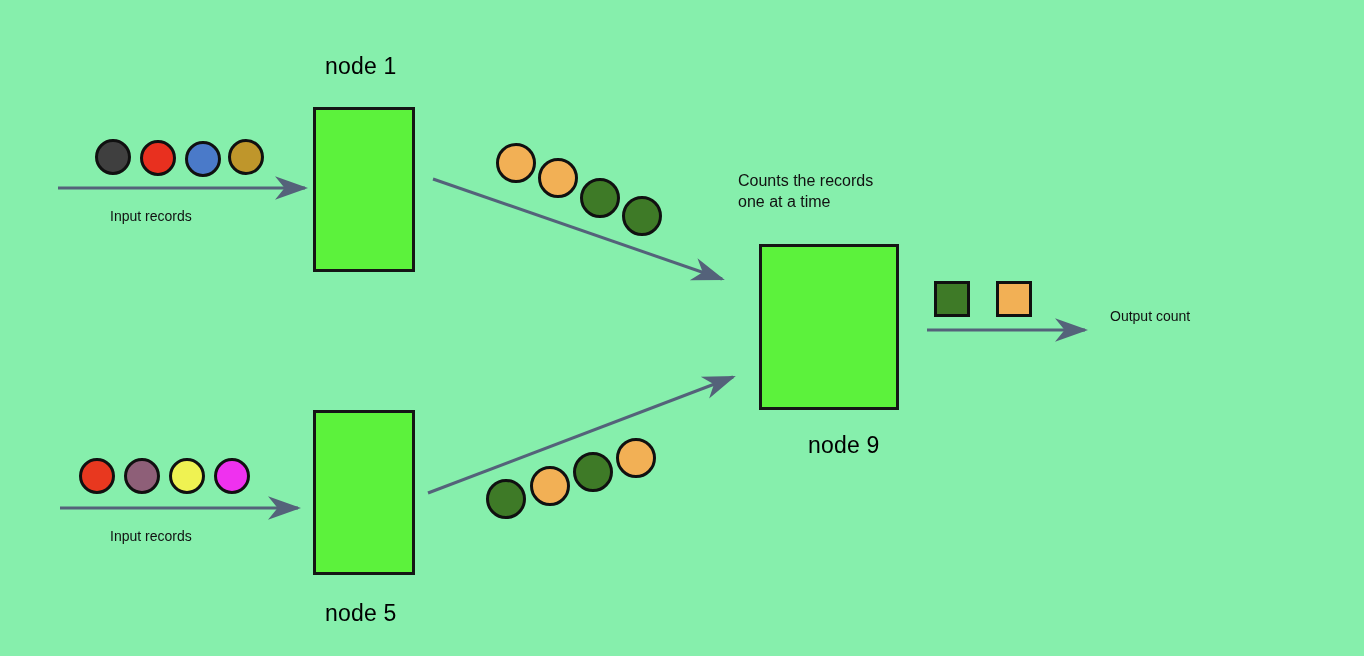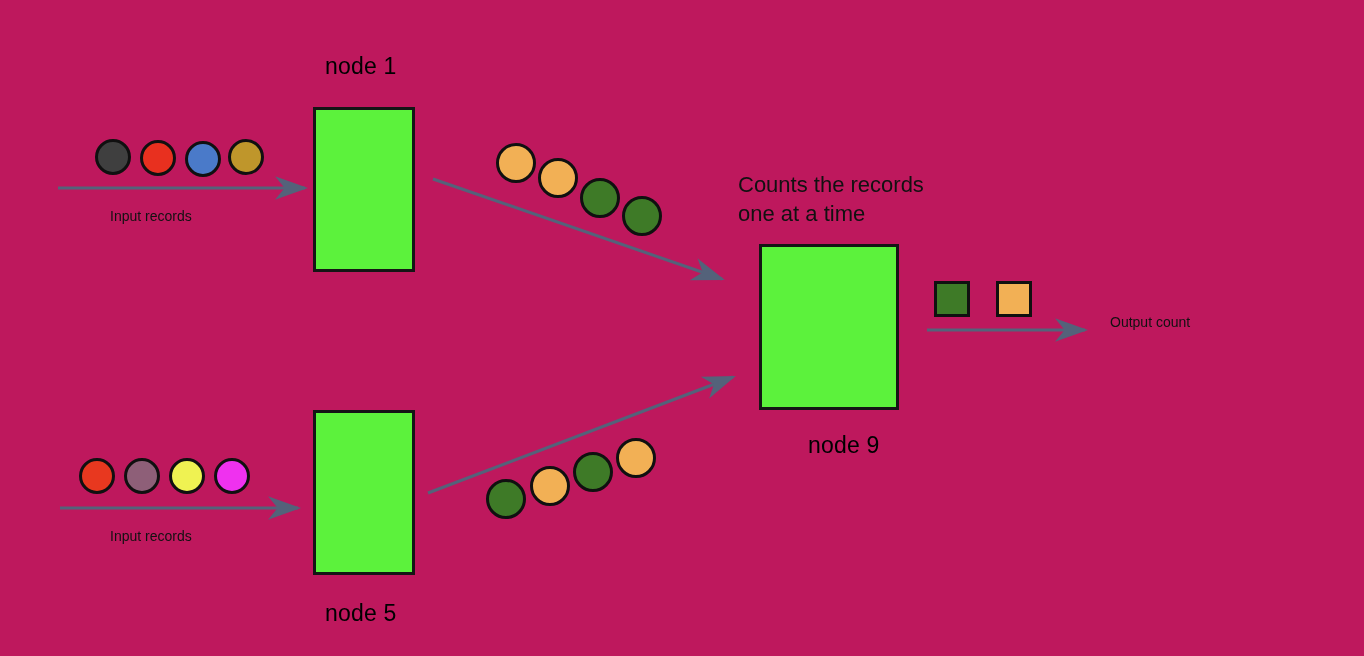--- a/index.html
+++ b/index.html
@@ -32,21 +32,21 @@
     letter-spacing: 0.2px;
   }
   .flow-label {
     position: absolute;
     font-size: 14px;
     color: #111111;
     white-space: nowrap;
   }
   .note {
     position: absolute;
-    font-size: 22px;
+    font-size: 16px;
     color: #111111;
     line-height: 1.32;
     white-space: pre-line;
   }
   .record-dot {
     position: absolute;
     border-radius: 50%;
     border: 3px solid #101010;
     box-sizing: border-box;
   }
@@ -70,21 +70,21 @@
     fill: none;
   }
   .arrow-head {
     fill: #54627a;
     stroke: none;
   }
 </style>
 </head>
 <body>
 
-<div id="canvas" style="background: #be185d;">
+<div id="canvas" style="background: #86efac;">
 
   <svg class="arrows" viewBox="0 0 1364 656" xmlns="http://www.w3.org/2000/svg">
     <defs>
       <marker id="ah" markerWidth="11" markerHeight="9" refX="10" refY="4.5" orient="auto" markerUnits="strokeWidth">
         <path class="arrow-head" d="M0,0.6 L11,4.5 L0,8.4 L3.2,4.5 Z"></path>
       </marker>
     </defs>
     <g id="arrow-group">
         <line x1="58" y1="188" x2="305" y2="188" class="arrow-line" marker-end="url(#ah)" stroke="#54627a"></line>
         <line x1="60" y1="508" x2="298" y2="508" class="arrow-line" marker-end="url(#ah)" stroke="#54627a"></line>
@@ -98,21 +98,21 @@
       <div class="node-box" style="left: 313px; top: 107px; width: 102px; height: 165px; background: rgb(92, 242, 60); border-color: rgb(21, 21, 21);"></div>
       <div class="node-label" style="left: 325px; top: 53px;">node 1</div>
       <div class="node-box" style="left: 313px; top: 410px; width: 102px; height: 165px; background: rgb(92, 242, 60); border-color: rgb(21, 21, 21);"></div>
       <div class="node-label" style="left: 325px; top: 600px;">node 5</div>
       <div class="node-box" style="left: 759px; top: 244px; width: 140px; height: 166px; background: rgb(92, 242, 60); border-color: rgb(21, 21, 21);"></div>
       <div class="node-label" style="left: 808px; top: 432px;">node 9</div>
       <div class="note" style="left: 738px; top: 170px;">Counts the records
 one at a time</div>
       <div class="flow-label" style="left: 110px; top: 208px;">Input records</div>
       <div class="flow-label" style="left: 110px; top: 528px;">Input records</div>
-      <div class="flow-label" style="left: 1110px; top: 308px; margin-top: 6px;">Output count</div>
+      <div class="flow-label" style="left: 1110px; top: 308px;">Output count</div>
       <div>
         <div class="record-dot" style="left: 95px; top: 139px; width: 36px; height: 36px; background: rgb(63, 63, 63);"></div>
         <div class="record-dot" style="left: 140px; top: 140px; width: 36px; height: 36px; background: rgb(232, 48, 31);"></div>
         <div class="record-dot" style="left: 185px; top: 141px; width: 36px; height: 36px; background: rgb(74, 122, 201);"></div>
         <div class="record-dot" style="left: 228px; top: 139px; width: 36px; height: 36px; background: rgb(191, 150, 43);"></div>
       </div>
       <div>
         <div class="record-dot" style="left: 79px; top: 458px; width: 36px; height: 36px; background: rgb(232, 56, 31);"></div>
         <div class="record-dot" style="left: 124px; top: 458px; width: 36px; height: 36px; background: rgb(142, 95, 120);"></div>
         <div class="record-dot" style="left: 169px; top: 458px; width: 36px; height: 36px; background: rgb(239, 242, 82);"></div>

